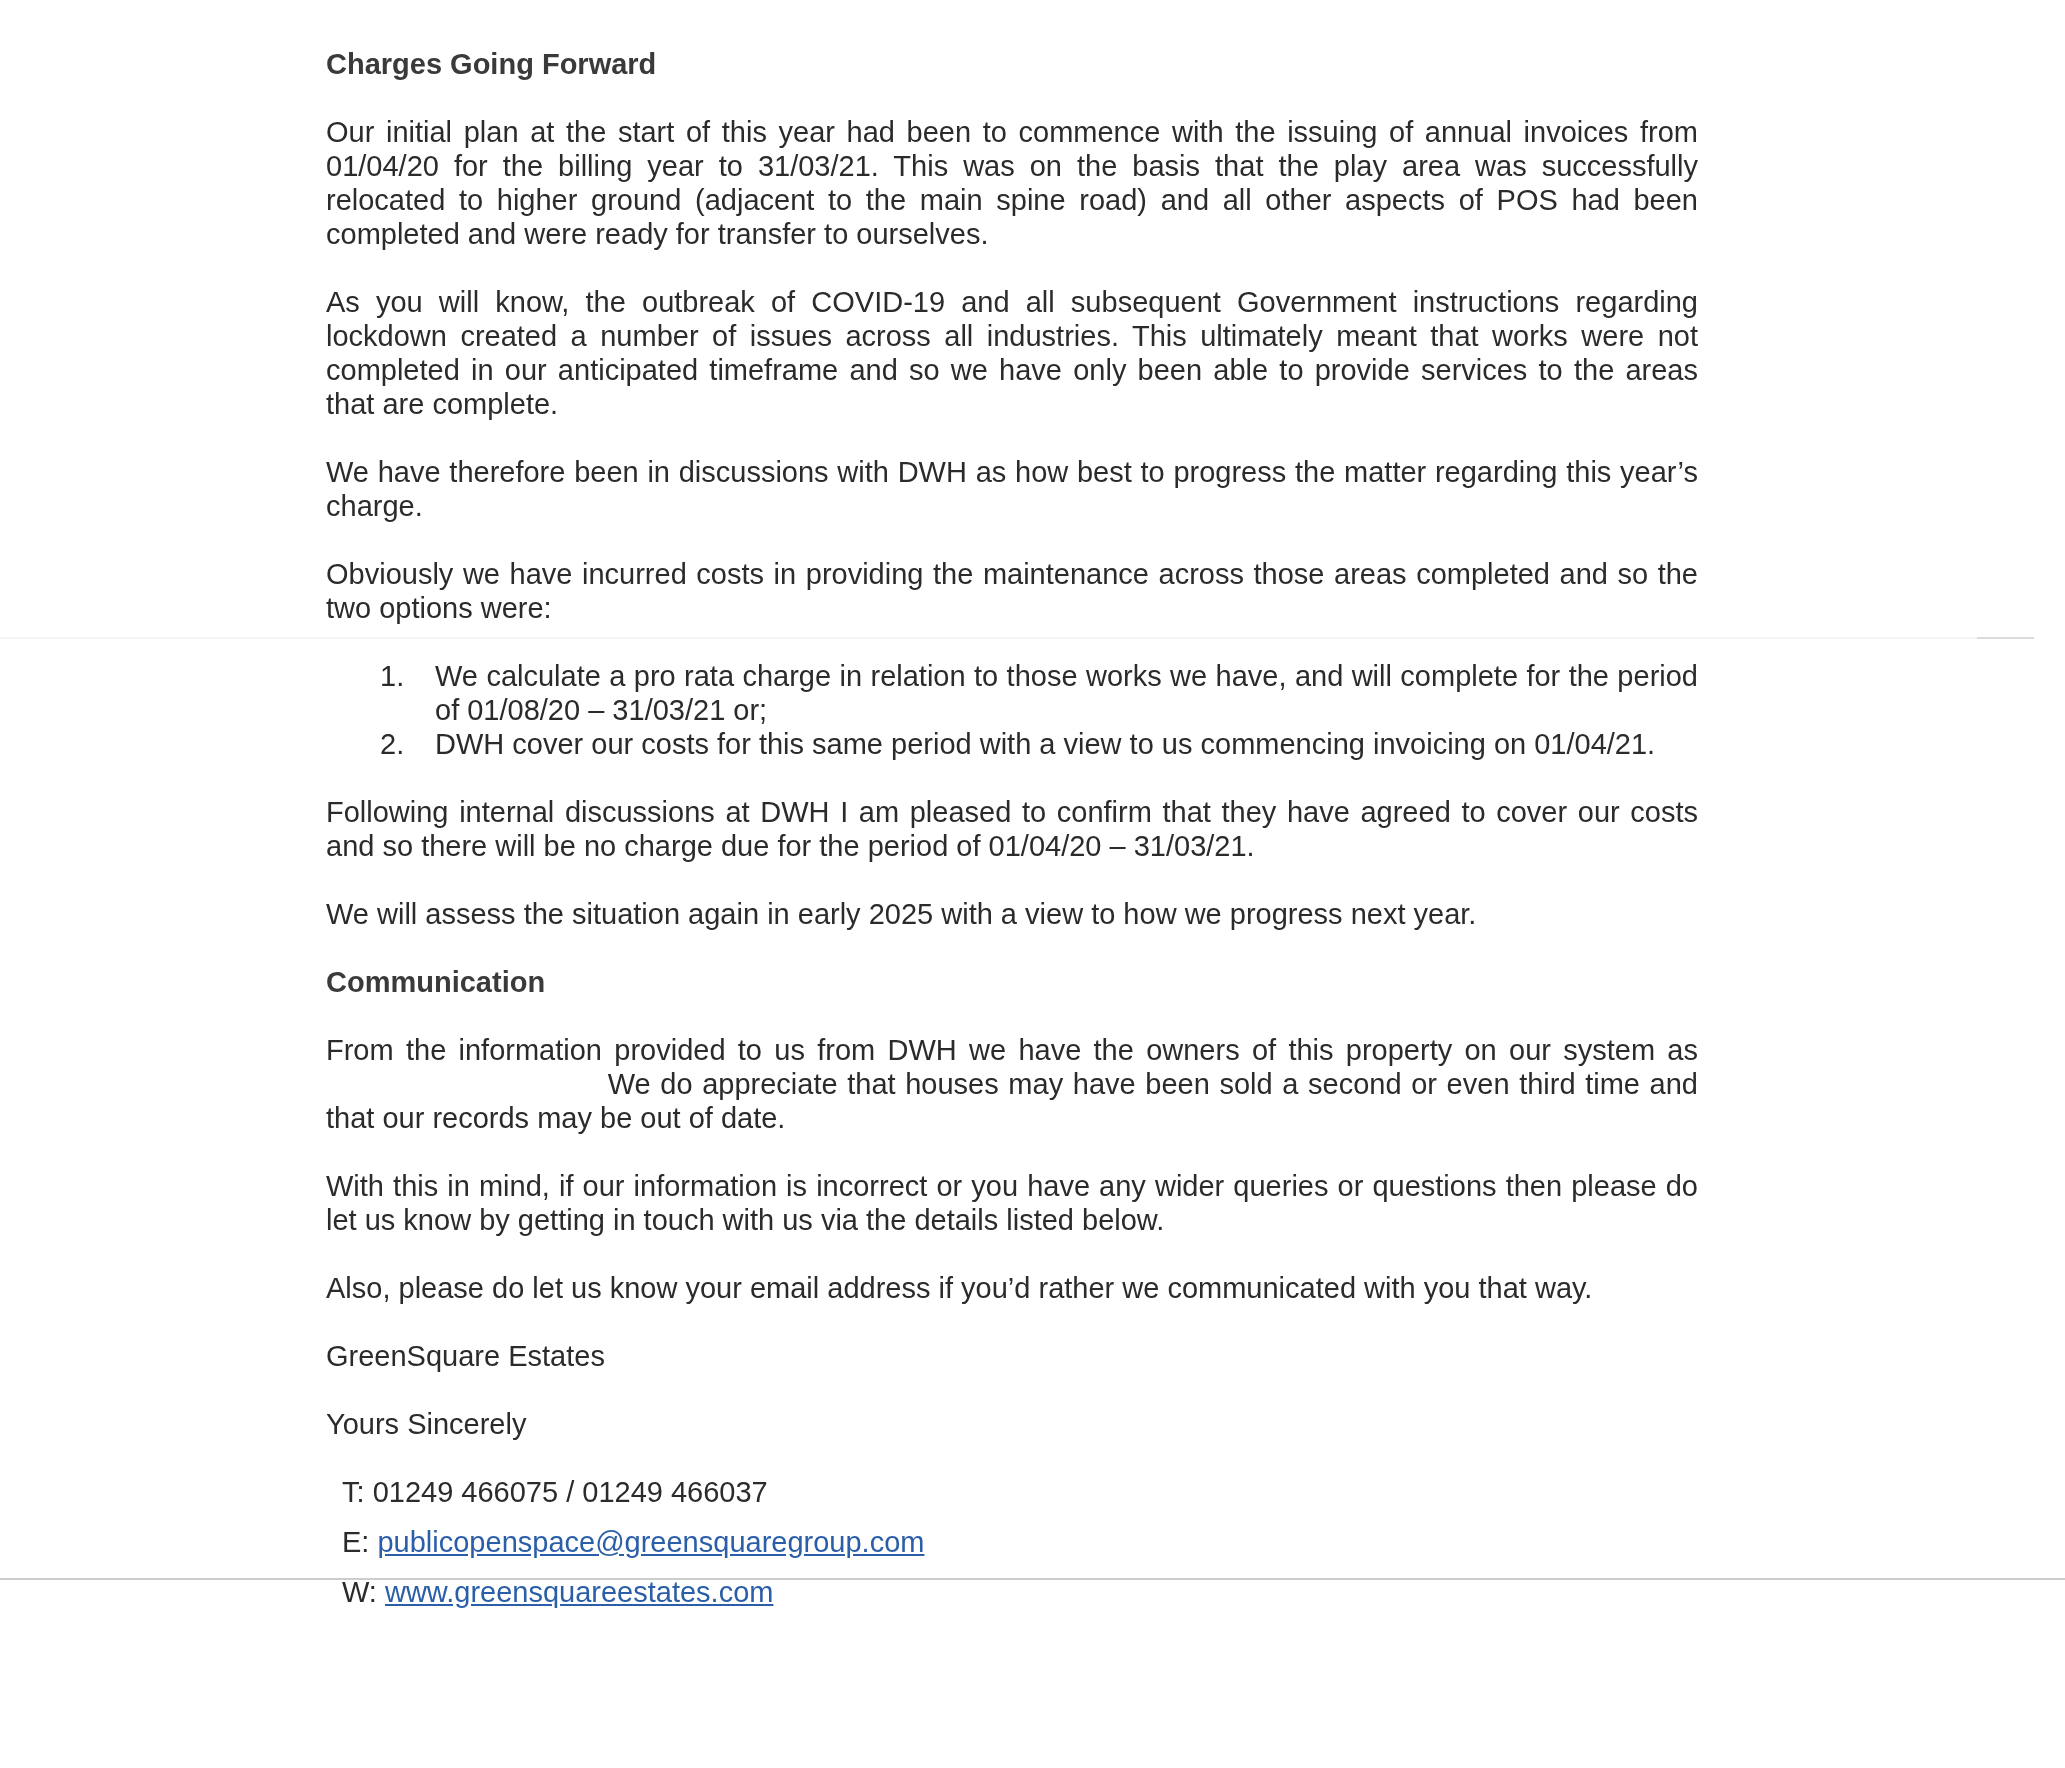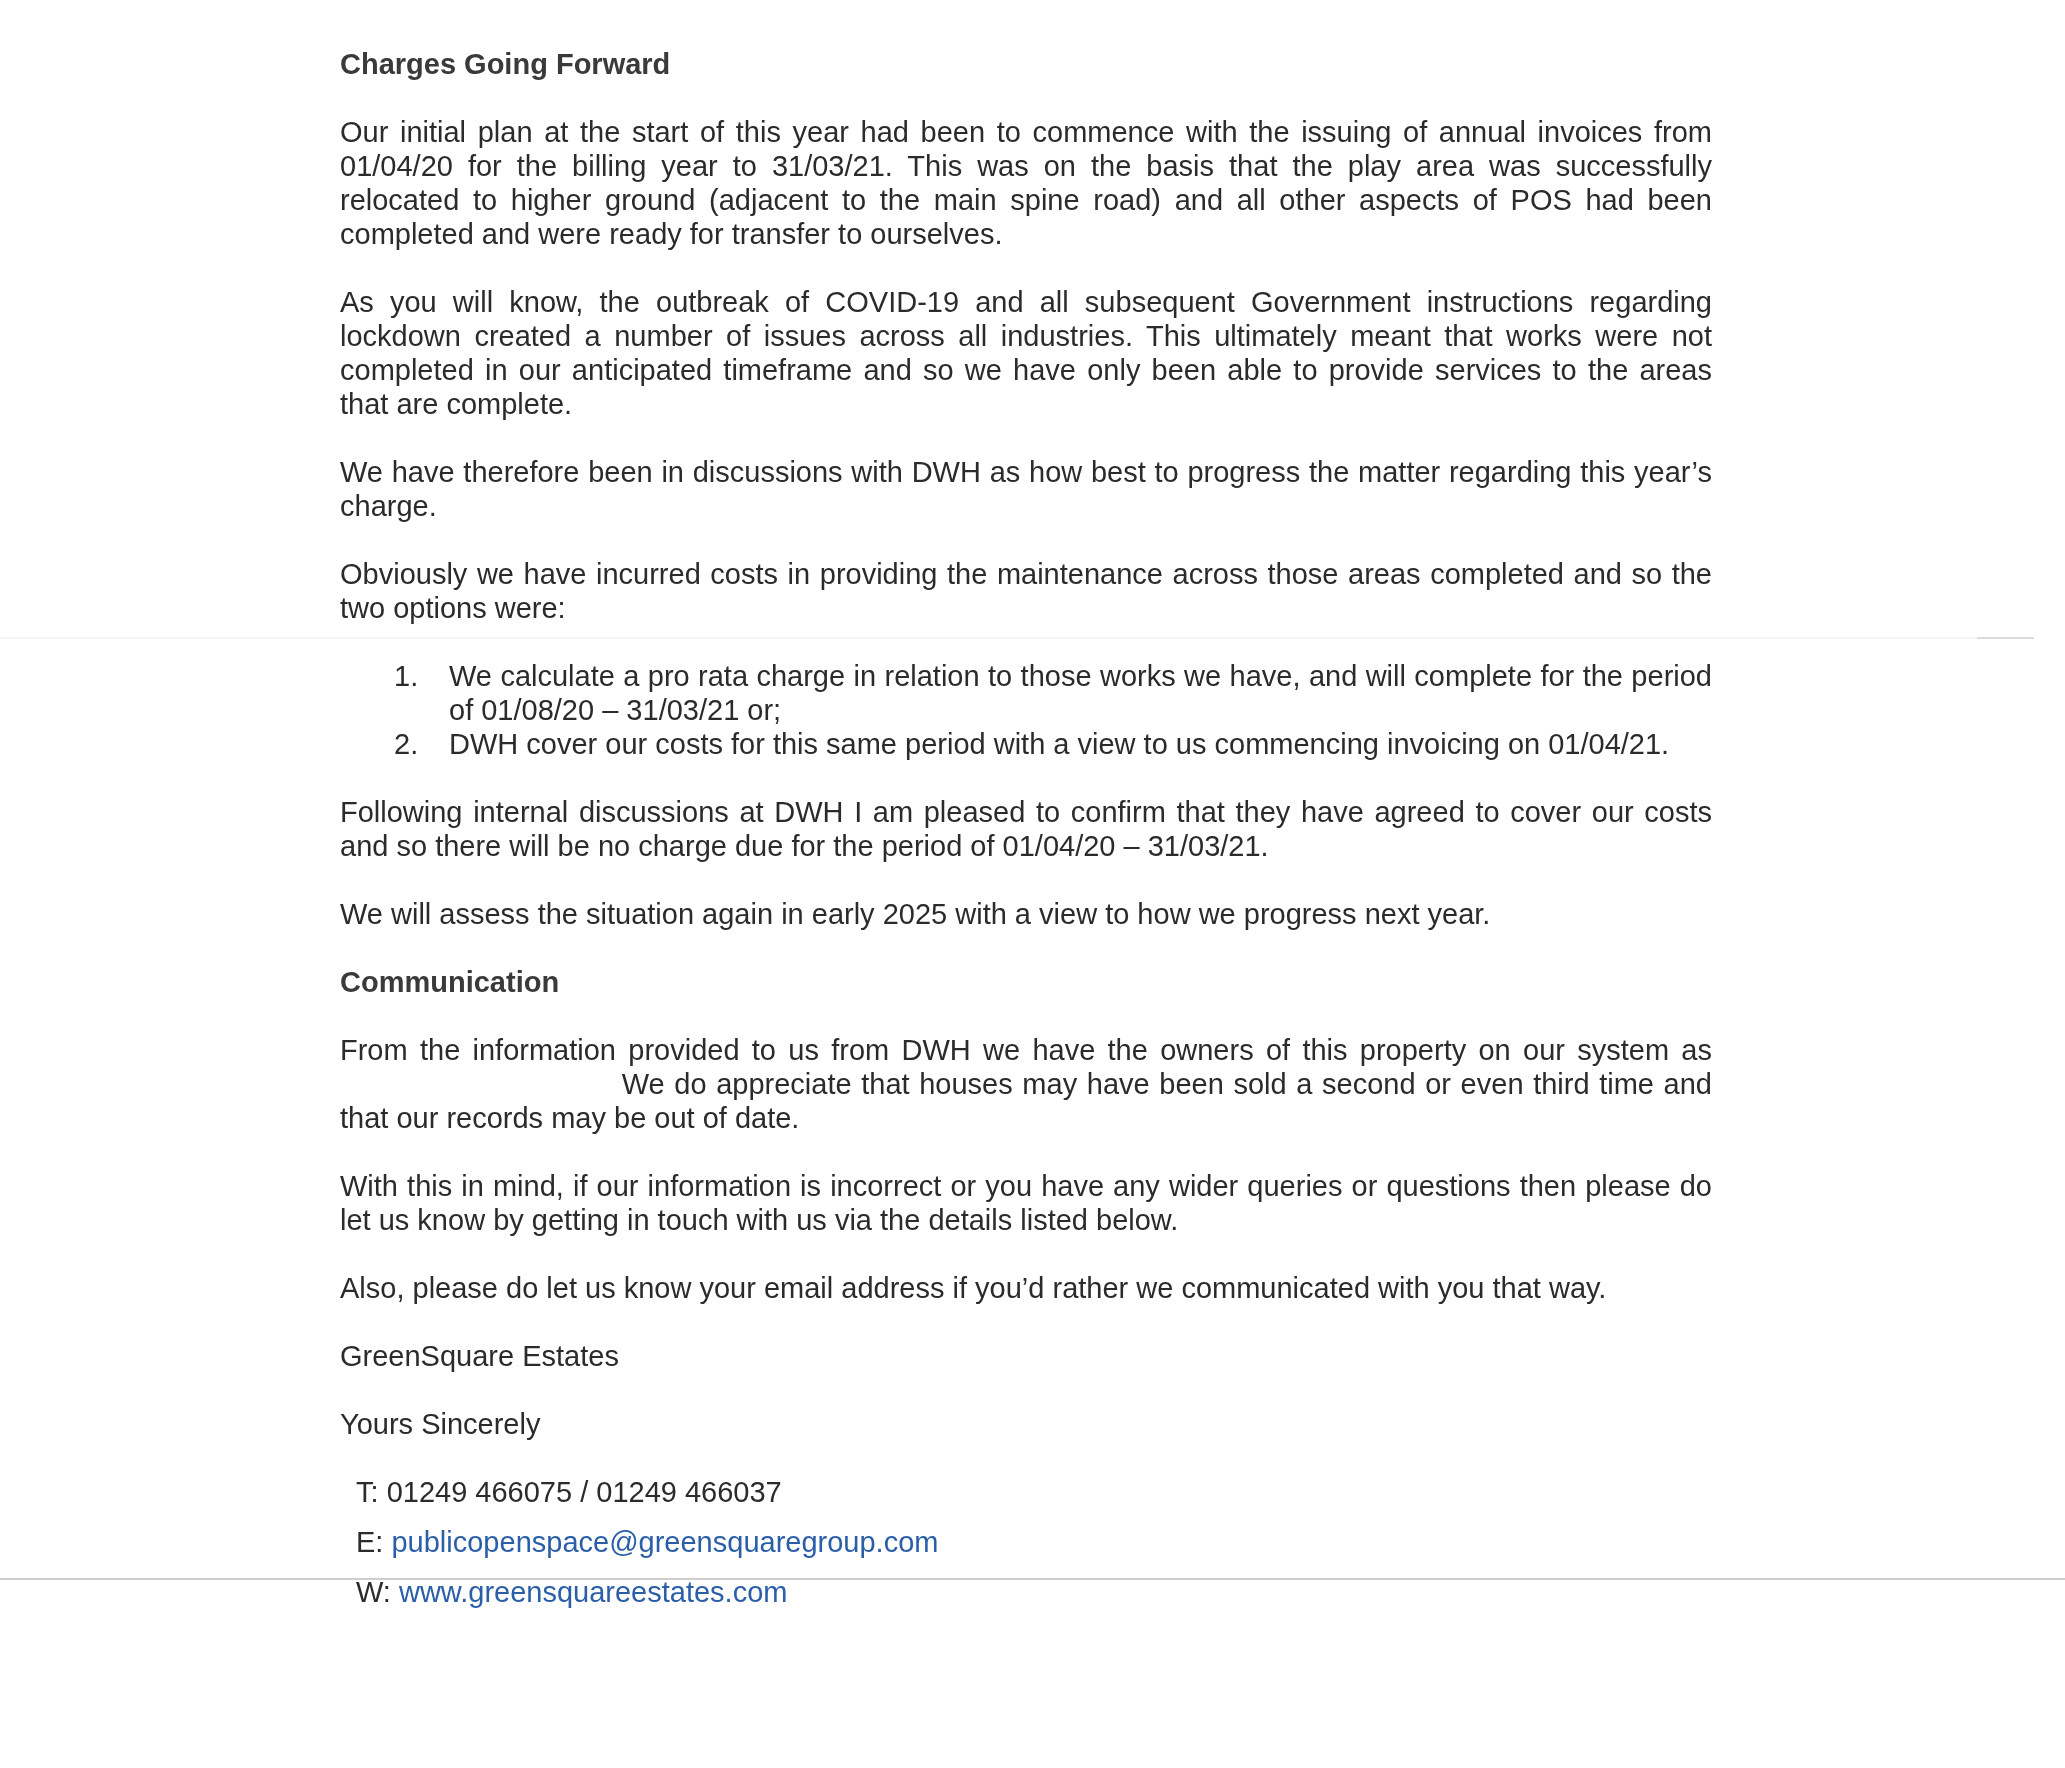--- a/index.html
+++ b/index.html
@@ -10,21 +10,21 @@
   body {
     width: 2066px;
     height: 1769px;
     position: relative;
     overflow: hidden;
     font-family: "Liberation Sans", sans-serif;
     color: #2b2b2b;
   }
   .page {
     position: absolute;
-    left: 340px;
+    left: 326px;
     top: 47px;
     width: 1372px;
     font-size: 29px;
     line-height: 34px;
   }
   .heading {
     font-weight: bold;
     color: #3a3a3a;
     margin: 0 0 34px 0;
   }
@@ -51,20 +51,21 @@
   }
   .redacted-gap {
     display: inline-block;
     width: 272px;
   }
   .contact-line {
     margin: 16px;
   }
   .link {
     color: #2a5ea8;
+    text-decoration: underline;
   }
   .scan-line {
     position: absolute;
     height: 1.6px;
     background: #b8b8b8;
     opacity: 0.7;
   }
   .scan-line.a { left: 0; top: 1578px; width: 2066px; }
   .scan-line.b { left: 1977px; top: 637px; width: 57px; opacity: 0.5; }
   .scan-line.c { left: 0; top: 637px; width: 1977px; opacity: 0.12; }

